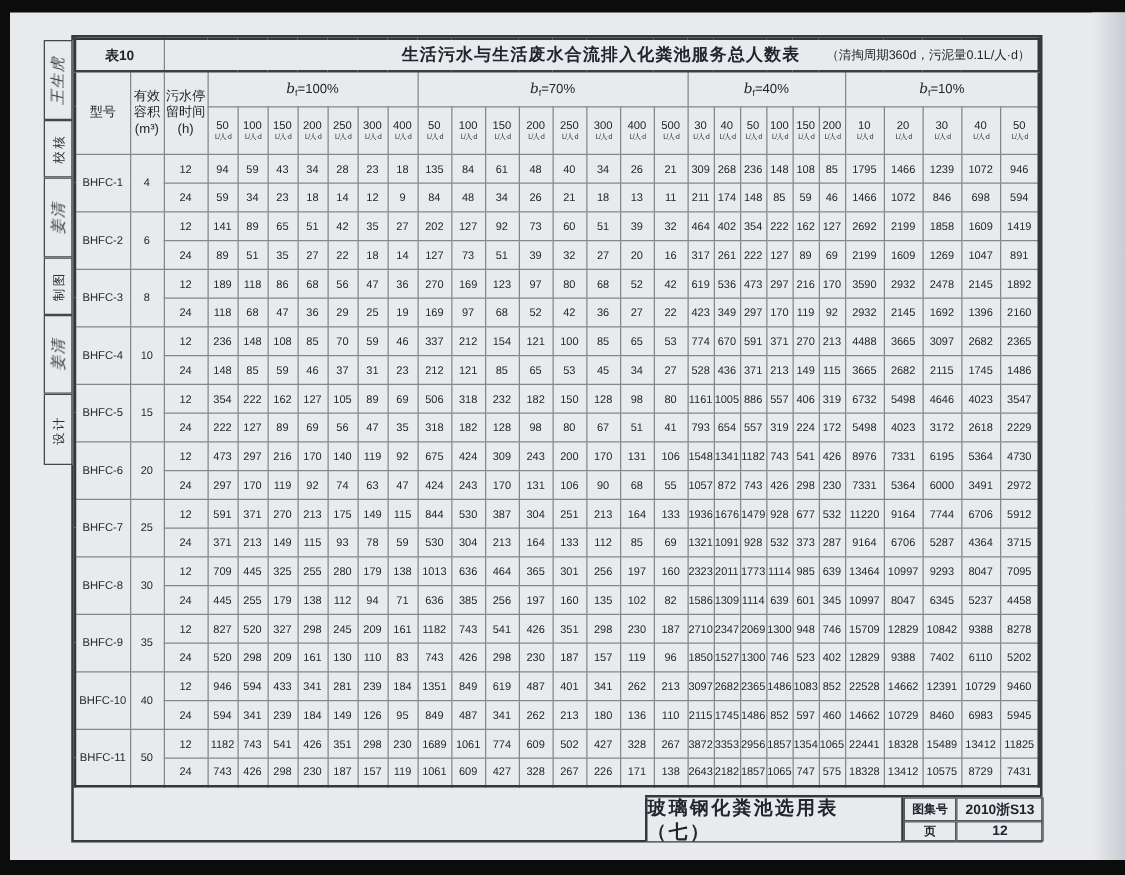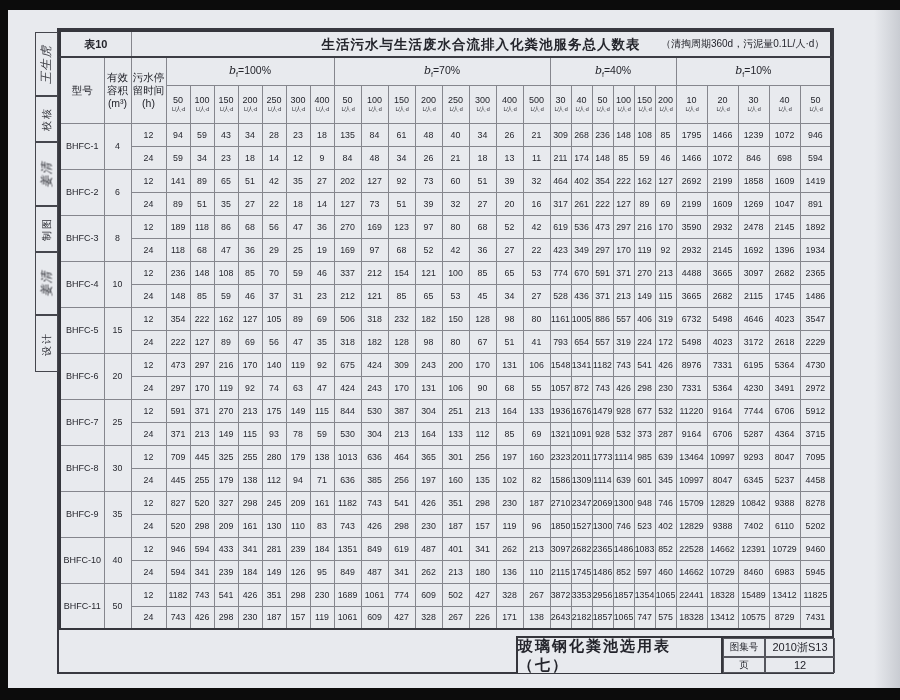--- a/index.html
+++ b/index.html
@@ -42,21 +42,21 @@
   tbody tr { height:23px; }
   tbody td, tbody th { font-size:8.8px; color:#26272e; }
   tbody th.model { font-size:9px; }
 
   
   .footer-block { position:absolute; right:-1px; bottom:-1px; height:37px; display:flex;
     border-top:2px solid #35363c; background:#e8eaee; }
   .ftitle { width:205px; border-left:2px solid #35363c; display:flex; align-items:center; justify-content:center;
     font-size:15px; font-weight:bold; letter-spacing:2px; }
   .fgrid { width:112px; display:grid; grid-template-columns:42px 70px; grid-template-rows:19px 16px;
-    border-left:2px solid #35363c; }
+    border-left:2px solid #35363c;font-weight:bold; }
   .fgrid > div { border:0.5px solid #55565d; display:flex; align-items:center; justify-content:center; }
   .f-lab { font-size:9.5px; }
   .f-val { font-size:11px; }
 </style>
 </head>
 <body>
 
 <div class="paper">
   <div class="edge-shade"></div>
 
@@ -415,21 +415,21 @@
             <td>423</td>
             <td>349</td>
             <td>297</td>
             <td>170</td>
             <td>119</td>
             <td>92</td>
             <td>2932</td>
             <td>2145</td>
             <td>1692</td>
             <td>1396</td>
-            <td>1934</td>
+            <td>2160</td>
           </tr>
           <tr>
             <th class="model" rowspan="2">BHFC-4</th>
             <th rowspan="2">10</th>
             <td>12</td>
             <td>236</td>
             <td>148</td>
             <td>108</td>
             <td>85</td>
             <td>70</td>
@@ -593,21 +593,21 @@
             <td>68</td>
             <td>55</td>
             <td>1057</td>
             <td>872</td>
             <td>743</td>
             <td>426</td>
             <td>298</td>
             <td>230</td>
             <td>7331</td>
             <td>5364</td>
-            <td>4230</td>
+            <td>6000</td>
             <td>3491</td>
             <td>2972</td>
           </tr>
           <tr>
             <th class="model" rowspan="2">BHFC-7</th>
             <th rowspan="2">25</th>
             <td>12</td>
             <td>591</td>
             <td>371</td>
             <td>270</td>

